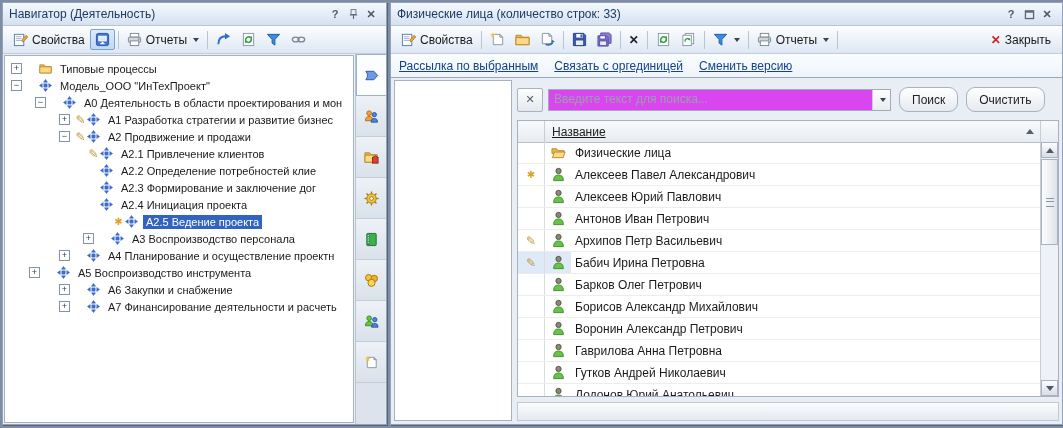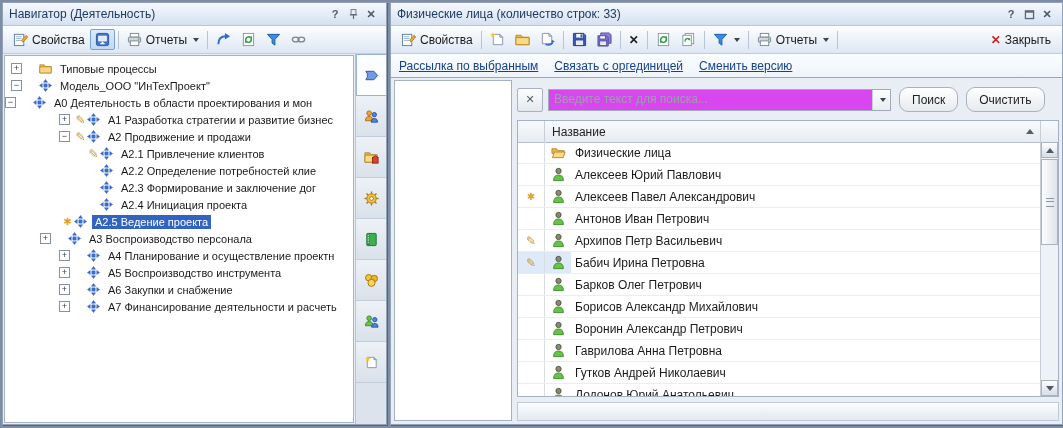--- a/index.html
+++ b/index.html
@@ -65,21 +65,21 @@
   .search-row{position:absolute;left:0;right:0;top:10px;height:23px;display:flex;align-items:center;}
   .xclear{width:24px;height:22px;border:1px solid #a8b2c0;background:linear-gradient(#fefefe,#e3e8ee);
     display:flex;align-items:center;justify-content:center;color:#55606e;font-size:11px;margin-right:5px;border-radius:2px;}
   .combo{flex:0 0 343px;height:22px;border:1px solid #a0aab8;background:#d946ef;display:flex;box-sizing:border-box;}
   .combo input{flex:1;border:none;outline:none;height:18px;font:12px "Liberation Sans",sans-serif;color:#333;padding:0 5px;background:transparent;}
   .combo input::placeholder{color:#9aa1ab;}
   .combo-dd{width:17px;height:20px;border-left:1px solid #c4ccd6;display:flex;align-items:center;justify-content:center;background:linear-gradient(#fdfdfe,#e8ecf1);}
   .btn{height:23px;padding:0 12px;margin-left:8px;border:1px solid #a8b2c0;border-radius:9px;
     background:linear-gradient(#ffffff,#e6eaef);display:flex;align-items:center;color:#222;}
 
-  .grid{position:absolute;left:0;right:0;top:42px;bottom:24px;background:#fff;border:1px solid #a6b2c2;}
+  .grid{position:absolute;left:0;right:0;top:42px;bottom:24px;background:#fff;border:1px solid #a6b2c2;text-decoration:underline;}
   .grid-header{height:21px;display:flex;background:linear-gradient(#f8fafc,#e7ebf0);border-bottom:1px solid #b6bec8;}
   .h-marker{width:26px;flex:0 0 26px;border-right:1px solid #c6cdd6;}
   .h-name{flex:1;display:flex;align-items:center;padding-left:7px;color:#222;position:relative;border-right:1px solid #c6cdd6;margin-right:17px;}
   .sort-up{position:absolute;right:6px;width:0;height:0;border-left:4.5px solid transparent;border-right:4.5px solid transparent;border-bottom:5px solid #55606e;}
   .grid-rows{position:absolute;left:0;right:17px;top:21px;bottom:0;overflow:hidden;}
   .grid-row{height:21px;display:flex;align-items:center;border-bottom:1px solid #ededed;}
   .c-marker{width:26px;flex:0 0 26px;height:100%;border-right:1px solid #d8dde4;display:flex;align-items:center;justify-content:center;}
   .grid-row.current .c-marker,.grid-row.current .c-icon{background:#dfeaf8;}
   .c-icon{width:26px;flex:0 0 26px;height:100%;display:flex;align-items:center;justify-content:center;}
   .c-name{padding-left:4px;white-space:nowrap;overflow:hidden;}
@@ -352,21 +352,21 @@
             <span class="expander minus"></span>
             <span class="mk-slot"></span>
             <span class="ticon">
                 <svg class="ic13">
                   <use href="#i-process"></use>
                 </svg>
               </span>
             <span class="tlabel">Модель_ООО "ИнТехПроект"</span>
           </div>
 
-          <div class="tree-row" style="">
+          <div class="tree-row" style="padding-left:30px">
             <span class="expander minus"></span>
             <span class="mk-slot"></span>
             <span class="ticon">
                 <svg class="ic13">
                   <use href="#i-process"></use>
                 </svg>
               </span>
             <span class="tlabel">А0 Деятельность в области проектирования и мон</span>
           </div>
 
@@ -425,31 +425,31 @@
           <div class="tree-row" style="padding-left:82px">
             <span class="mk-slot"></span>
             <span class="ticon">
                 <svg class="ic13">
                   <use href="#i-process"></use>
                 </svg>
               </span>
             <span class="tlabel">А2.4 Инициация проекта</span>
           </div>
 
-          <div class="tree-row selected" style="padding-left:56px">
+          <div class="tree-row selected" style="padding-left:107px">
             <span class="mk-slot mk-star"></span>
             <span class="ticon">
                 <svg class="ic13">
                   <use href="#i-process"></use>
                 </svg>
               </span>
             <span class="tlabel">А2.5 Ведение проекта</span>
           </div>
 
-          <div class="tree-row" style="padding-left:35px">
+          <div class="tree-row" style="padding-left:78px">
             <span class="expander plus"></span>
             <span class="mk-slot"></span>
             <span class="ticon">
                 <svg class="ic13">
                   <use href="#i-process"></use>
                 </svg>
               </span>
             <span class="tlabel">А3 Воспроизводство персонала</span>
           </div>
 
@@ -457,21 +457,21 @@
             <span class="expander plus"></span>
             <span class="mk-slot"></span>
             <span class="ticon">
                 <svg class="ic13">
                   <use href="#i-process"></use>
                 </svg>
               </span>
             <span class="tlabel">А4 Планирование и осуществление проектн</span>
           </div>
 
-          <div class="tree-row" style="padding-left:54px">
+          <div class="tree-row" style="padding-left:24px">
             <span class="expander plus"></span>
             <span class="mk-slot"></span>
             <span class="ticon">
                 <svg class="ic13">
                   <use href="#i-process"></use>
                 </svg>
               </span>
             <span class="tlabel">А5 Воспроизводство инструмента</span>
           </div>
 
@@ -700,36 +700,36 @@
             <div class="grid-row">
               <span class="c-marker"></span>
               <span class="c-icon">
                   <svg class="ic">
                     <use href="#i-folder-open"></use>
                   </svg>
                 </span>
               <span class="c-name">Физические лица</span>
             </div>
             <div class="grid-row">
+              <span class="c-marker mk-star"></span>
+              <span class="c-icon">
+                  <svg class="ic">
+                    <use href="#i-person"></use>
+                  </svg>
+                </span>
+              <span class="c-name">Алексеев Павел Александрович</span>
+            </div>
+            <div class="grid-row">
               <span class="c-marker"></span>
               <span class="c-icon">
                   <svg class="ic">
                     <use href="#i-person"></use>
                   </svg>
                 </span>
               <span class="c-name">Алексеев Юрий Павлович</span>
-            </div>
-            <div class="grid-row">
-              <span class="c-marker mk-star"></span>
-              <span class="c-icon">
-                  <svg class="ic">
-                    <use href="#i-person"></use>
-                  </svg>
-                </span>
-              <span class="c-name">Алексеев Павел Александрович</span>
             </div>
             <div class="grid-row">
               <span class="c-marker"></span>
               <span class="c-icon">
                   <svg class="ic">
                     <use href="#i-person"></use>
                   </svg>
                 </span>
               <span class="c-name">Антонов Иван Петрович</span>
             </div>

